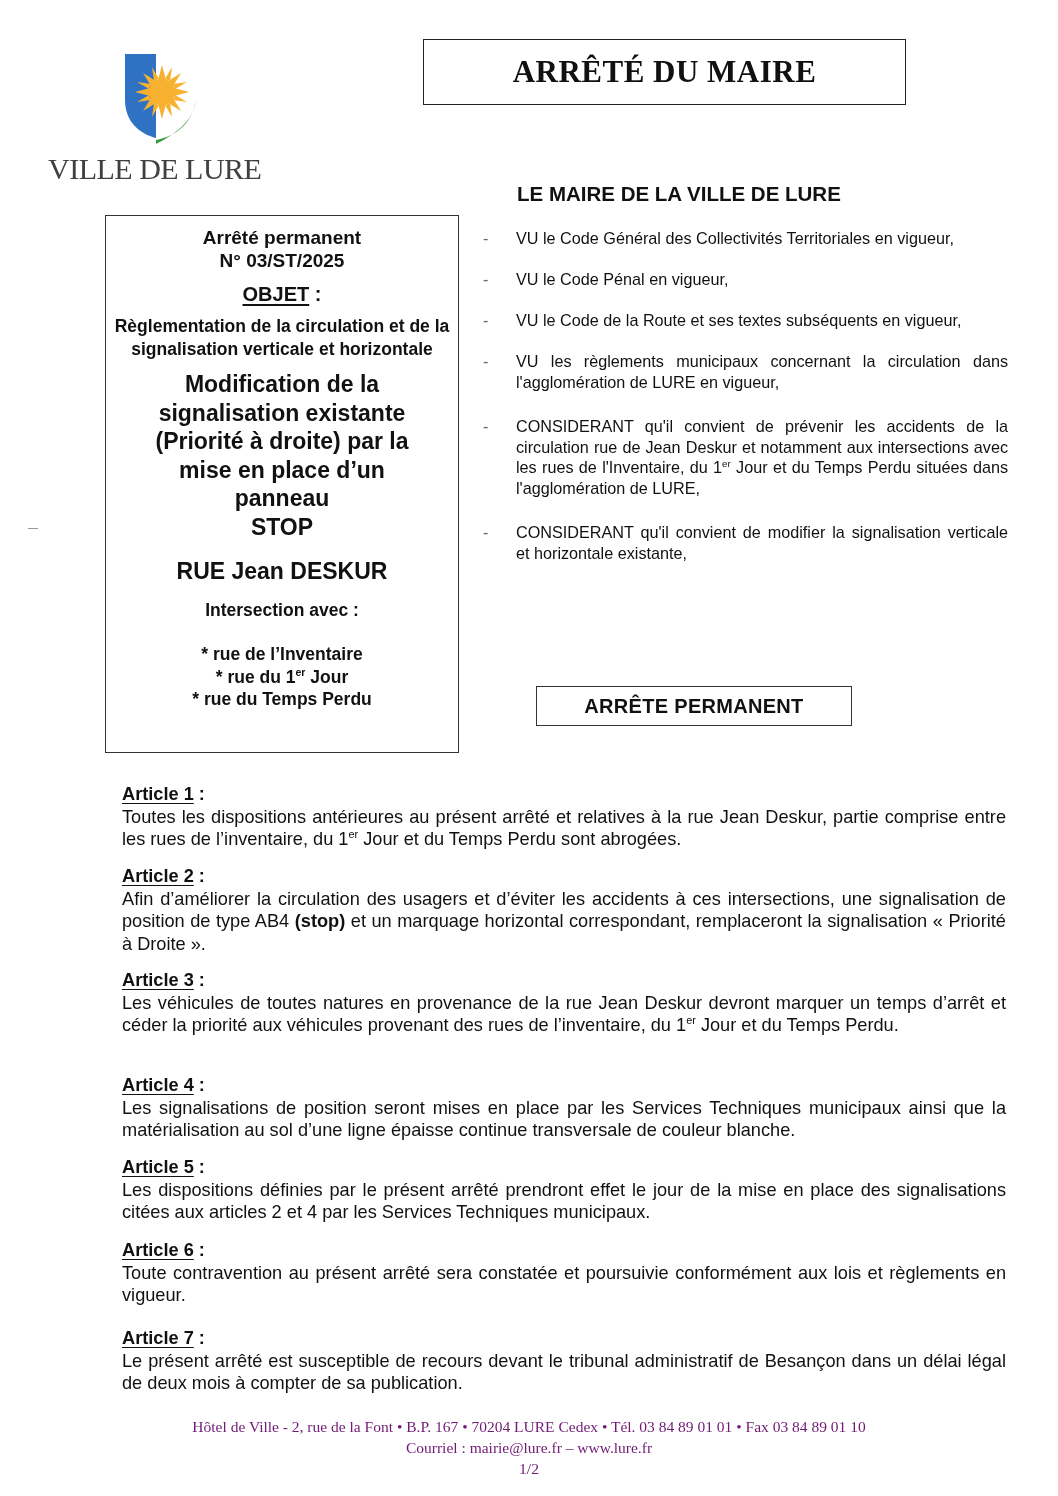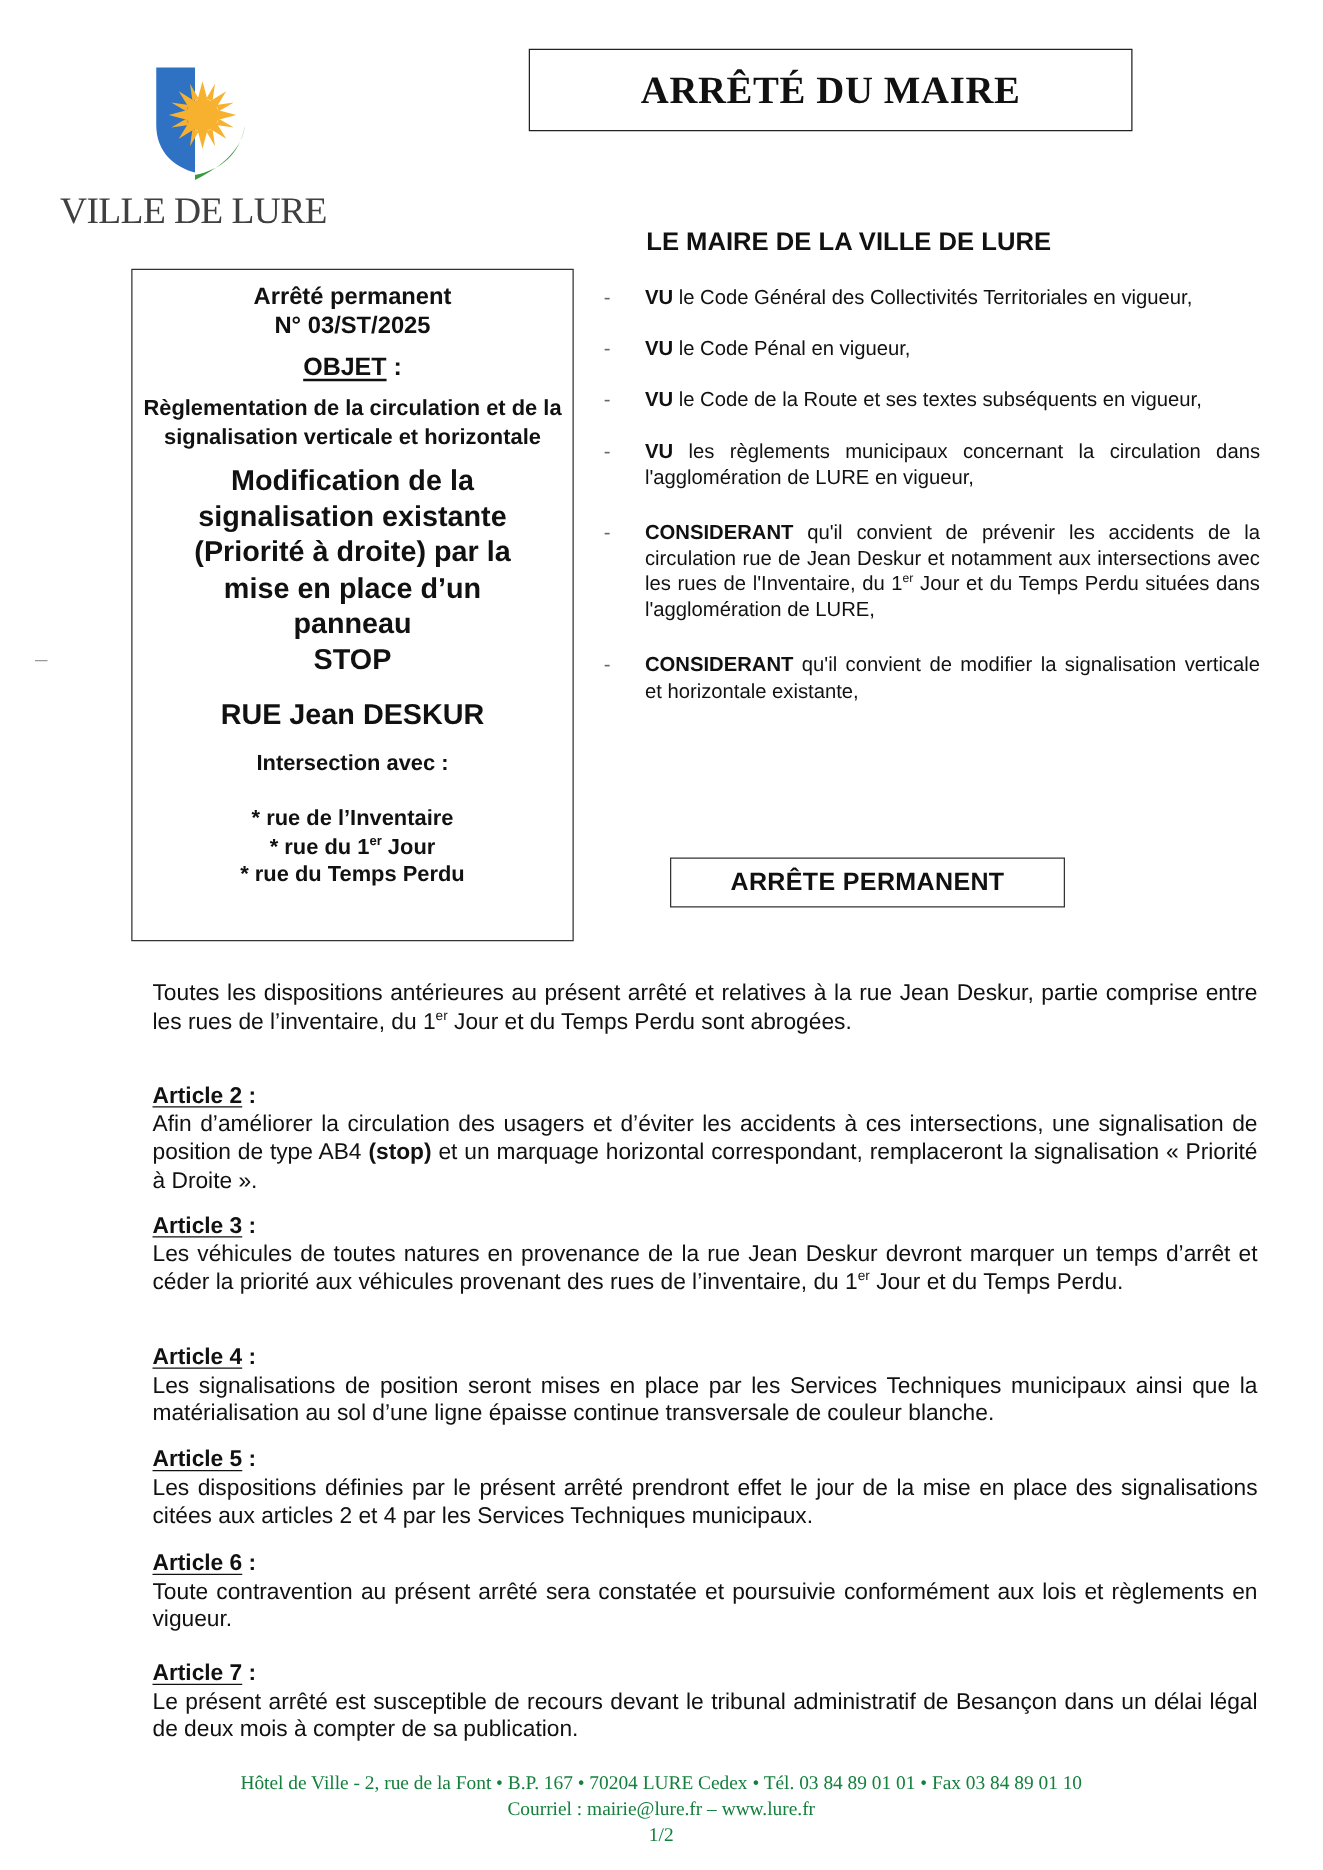--- a/index.html
+++ b/index.html
@@ -24,33 +24,33 @@
   #left-box .rue { font-size:23px; margin-top:16px; line-height:28px; }
   #left-box .inter { font-size:17.5px; margin-top:14px; line-height:22px; }
   #left-box .streets { font-size:17.5px; margin-top:22px; line-height:22.5px; }
   sup { font-size:0.6em; line-height:0; vertical-align:super; }
 
   
   #maire-title { left:517px; top:182px; font-weight:bold; font-size:20.5px; white-space:nowrap; }
   .vu { left:483px; width:525px; font-size:16.2px; line-height:20.5px; }
   .vu .dash { position:absolute; left:0; top:0; color:#666; }
   .vu .txt { margin-left:33px; text-align:justify; text-align-last:left; }
-  .vu b { font-weight:bold; }
+  .vu b { font-weight:normal; }
 
   #perm-box { left:536px; top:686px; width:316px; height:40px; border:1.5px solid #333; box-sizing:border-box; display:flex; align-items:center; justify-content:center; }
   #perm-label { font-weight:bold; font-size:20px; letter-spacing:0.3px; }
 
   
   .article { left:122px; width:884px; font-size:18.2px; line-height:22.5px; font-family:"Liberation Sans", sans-serif; }
   .article .head { font-weight:bold; }
   .article .head u { text-underline-offset:3px; }
   .article .body { text-align:justify; text-align-last:left; }
 
   
-  #footer { left:0; top:1416px; width:1058px; text-align:center; font-family:"Liberation Serif", serif; font-size:15.5px; line-height:21px; color:#15803d; }
+  #footer { left:0; top:1416px; width:1058px; text-align:center; font-family:"Liberation Serif", serif; font-size:15.5px; line-height:21px; color:#701a75; }
   #footer .line1 { padding-left:0; }
 
   #edge-mark { left:28px; top:528px; width:10px; height:1px; background:#999; }
 </style>
 </head>
 <body>
 
 <div id="logo" class="abs">
   <svg width="86" height="96" viewBox="0 0 86 96">
     <path d="M7 2 L38 2 L38 86 C22 82 7 70 7 48 Z" fill="#2f72c4"></path>
@@ -131,20 +131,21 @@
 <div class="abs vu" style="top:522px">
   <span class="dash">-</span>
   <div class="txt"><b>CONSIDERANT</b><span> qu'il convient de modifier la signalisation verticale et horizontale existante,</span></div>
 </div>
 
 <div id="perm-box" class="abs">
   <span id="perm-label">ARRÊTE PERMANENT</span>
 </div>
 
 <div class="abs article" style="top:783px">
+  <div class="head"><u>Article 1</u><span> :</span></div>
   <div class="body"><span>Toutes les dispositions antérieures au présent arrêté et relatives à la rue Jean Deskur, partie comprise entre les rues de l’inventaire, du 1</span><sup>er</sup><span> Jour et du Temps Perdu sont abrogées.</span></div>
 </div>
 <div class="abs article" style="top:865px">
   <div class="head"><u>Article 2</u><span> :</span></div>
   <div class="body"><span>Afin d’améliorer la circulation des usagers et d’éviter les accidents à ces intersections, une signalisation de position de type AB4 </span><b>(stop)</b><span> et un marquage horizontal correspondant, remplaceront la signalisation « Priorité à Droite ».</span></div>
 </div>
 <div class="abs article" style="top:969px">
   <div class="head"><u>Article 3</u><span> :</span></div>
   <div class="body"><span>Les véhicules de toutes natures en provenance de la rue Jean Deskur devront marquer un temps d’arrêt et céder la priorité aux véhicules provenant des rues de l’inventaire, du 1</span><sup>er</sup><span> Jour et du Temps Perdu.</span></div>
 </div>

